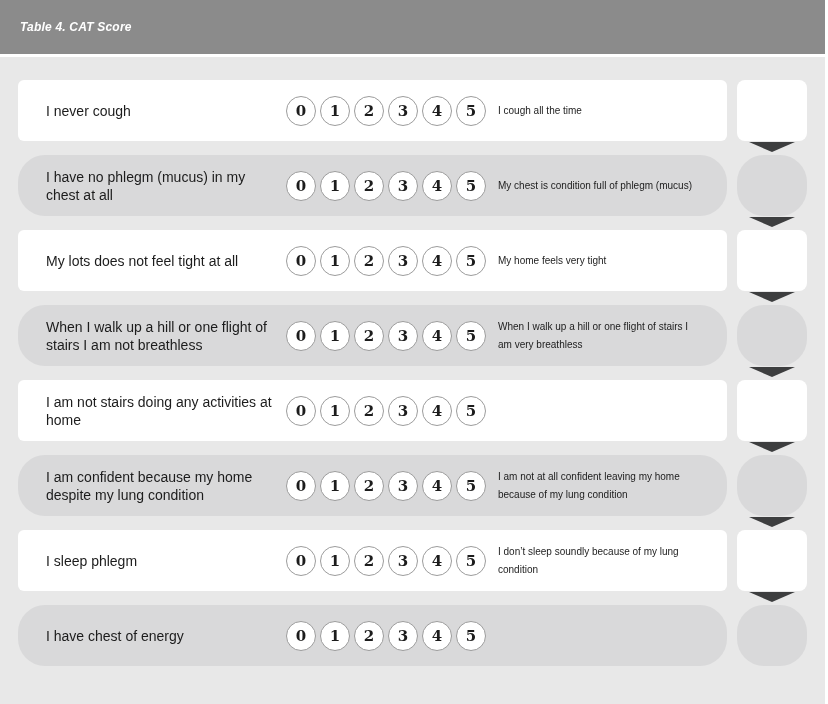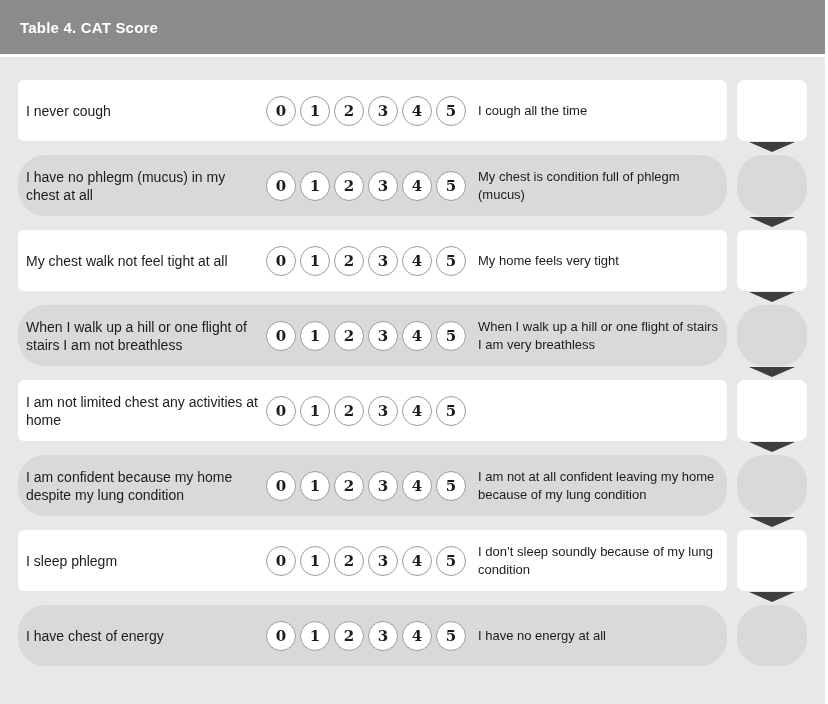--- a/index.html
+++ b/index.html
@@ -10,42 +10,42 @@
     border-right:3px solid #ffffff;
     box-sizing:border-box;
   }
   .header{
     height:57px;background:var(--header-bg,#8b8b8b);
     border-bottom:3px solid #ffffff;
     display:flex;align-items:center;
     padding-left:20px;box-sizing:border-box;
   }
   .header-title{
-    color:#ffffff;font-weight:bold;font-size:15px;letter-spacing:.2px;
+    color:#ffffff;font-weight:bold;font-size:12px;letter-spacing:.2px;font-style:italic;
   }
   .tbl-body{padding:23px 18px 0 18px;}
   .row{display:flex;height:61px;margin-bottom:14px;}
   .card{
     flex:1;display:flex;align-items:center;
-    border-radius:6px;padding:0 8px;box-sizing:border-box;
+    border-radius:6px;padding:0 28px;box-sizing:border-box;
   }
   .row.plain .card,.row.plain .scorebox{background:#ffffff;}
   .row.alt .card,.row.alt .scorebox{background:var(--row-alt-bg,#d9d9da);border-radius:27px;}
   .left-text{
     width:232px;font-size:14px;line-height:18px;color:#1c1c1c;flex:none;
   }
   .circles{display:flex;gap:4px;margin-left:8px;flex:none;}
   .circle{
     width:28px;height:28px;border:1px solid #9c9c9c;border-radius:50%;
     background:#ffffff;display:flex;align-items:center;justify-content:center;
     font-family:"DejaVu Serif","Liberation Serif",serif;
     font-weight:bold;font-size:15px;color:#1c1c1c;cursor:pointer;
   }
   .right-text{
-    flex:1;margin-left:12px;font-size:13px;line-height:18px;color:#1c1c1c;
+    flex:1;margin-left:12px;font-size:10px;line-height:18px;color:#1c1c1c;
   }
   .scorebox{
     width:70px;margin-left:10px;border-radius:8px;position:relative;flex:none;
   }
   .row:not(.last) .scorebox::after{
     content:"";position:absolute;left:50%;transform:translateX(-50%);
     bottom:-11px;width:0;height:0;
     border-left:23px solid transparent;border-right:23px solid transparent;
     border-top:10px solid var(--arrow,#3d3e3f);
   }
@@ -85,21 +85,21 @@
             <span class="circle">4</span>
             <span class="circle">5</span>
           </div>
       <div class="right-text">My chest is condition full of phlegm (mucus)</div>
     </div>
     <div class="scorebox"></div>
   </div>
 
   <div class="row plain">
     <div class="card">
-      <div class="left-text">My chest walk not feel tight at all</div>
+      <div class="left-text">My lots does not feel tight at all</div>
       <div class="circles">
             <span class="circle">0</span>
             <span class="circle">1</span>
             <span class="circle">2</span>
             <span class="circle">3</span>
             <span class="circle">4</span>
             <span class="circle">5</span>
           </div>
       <div class="right-text">My home feels very tight</div>
     </div>
@@ -117,21 +117,21 @@
             <span class="circle">4</span>
             <span class="circle">5</span>
           </div>
       <div class="right-text">When I walk up a hill or one flight of stairs I am very breathless</div>
     </div>
     <div class="scorebox"></div>
   </div>
 
   <div class="row plain">
     <div class="card">
-      <div class="left-text">I am not limited chest any activities at home</div>
+      <div class="left-text">I am not stairs doing any activities at home</div>
       <div class="circles">
             <span class="circle">0</span>
             <span class="circle">1</span>
             <span class="circle">2</span>
             <span class="circle">3</span>
             <span class="circle">4</span>
             <span class="circle">5</span>
           </div>
     </div>
     <div class="scorebox"></div>
@@ -173,18 +173,17 @@
     <div class="card">
       <div class="left-text">I have chest of energy</div>
       <div class="circles">
             <span class="circle">0</span>
             <span class="circle">1</span>
             <span class="circle">2</span>
             <span class="circle">3</span>
             <span class="circle">4</span>
             <span class="circle">5</span>
           </div>
-      <div class="right-text">I have no energy at all</div>
     </div>
     <div class="scorebox"></div>
   </div>
 </div>
 </div>
 
 </body></html>

